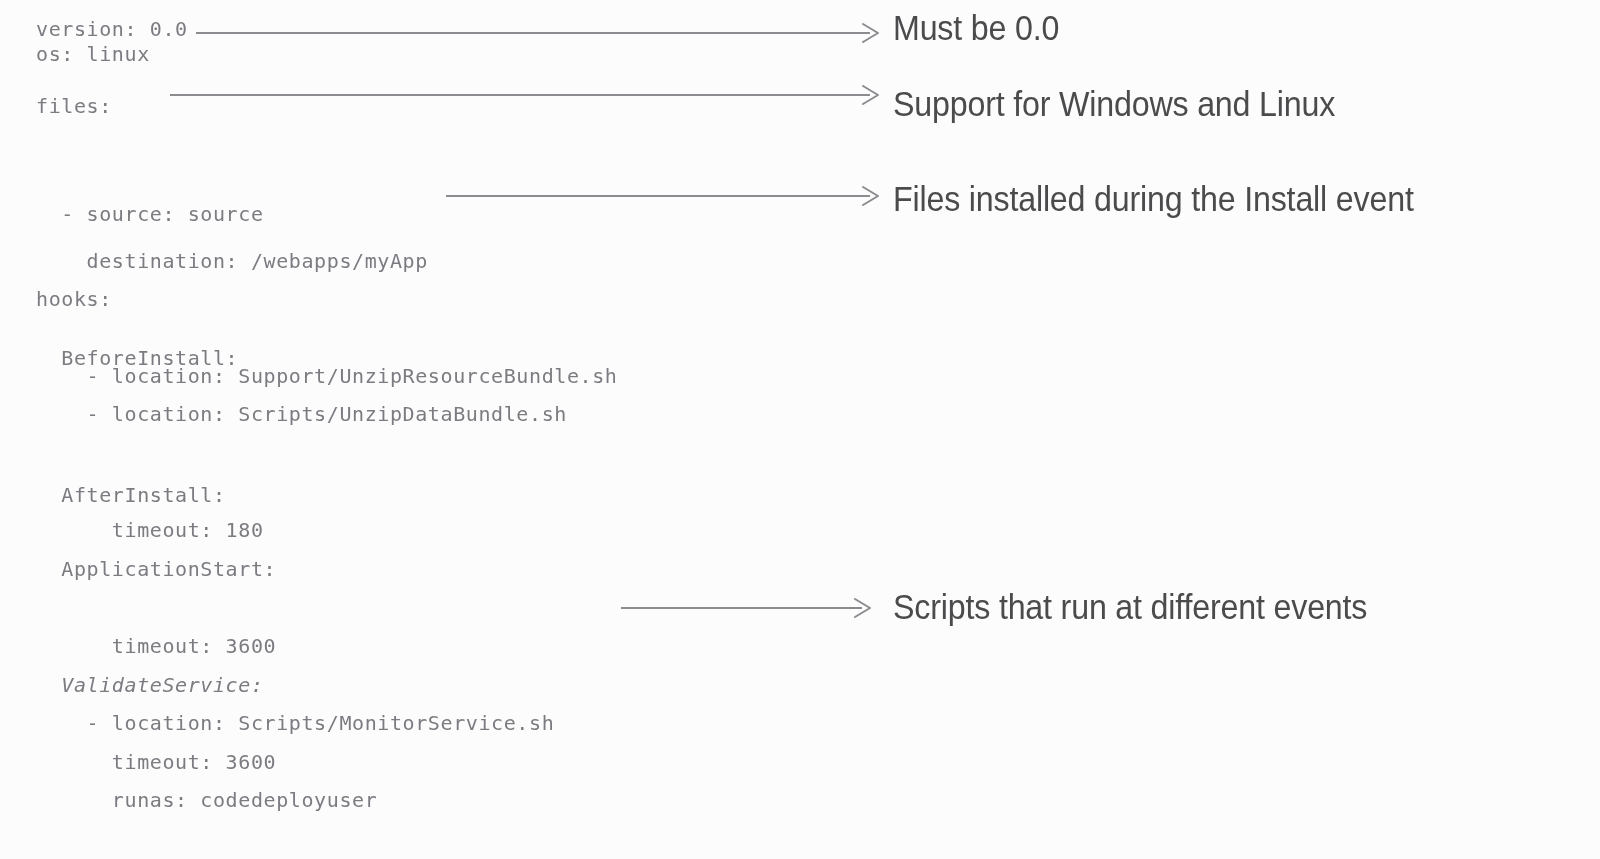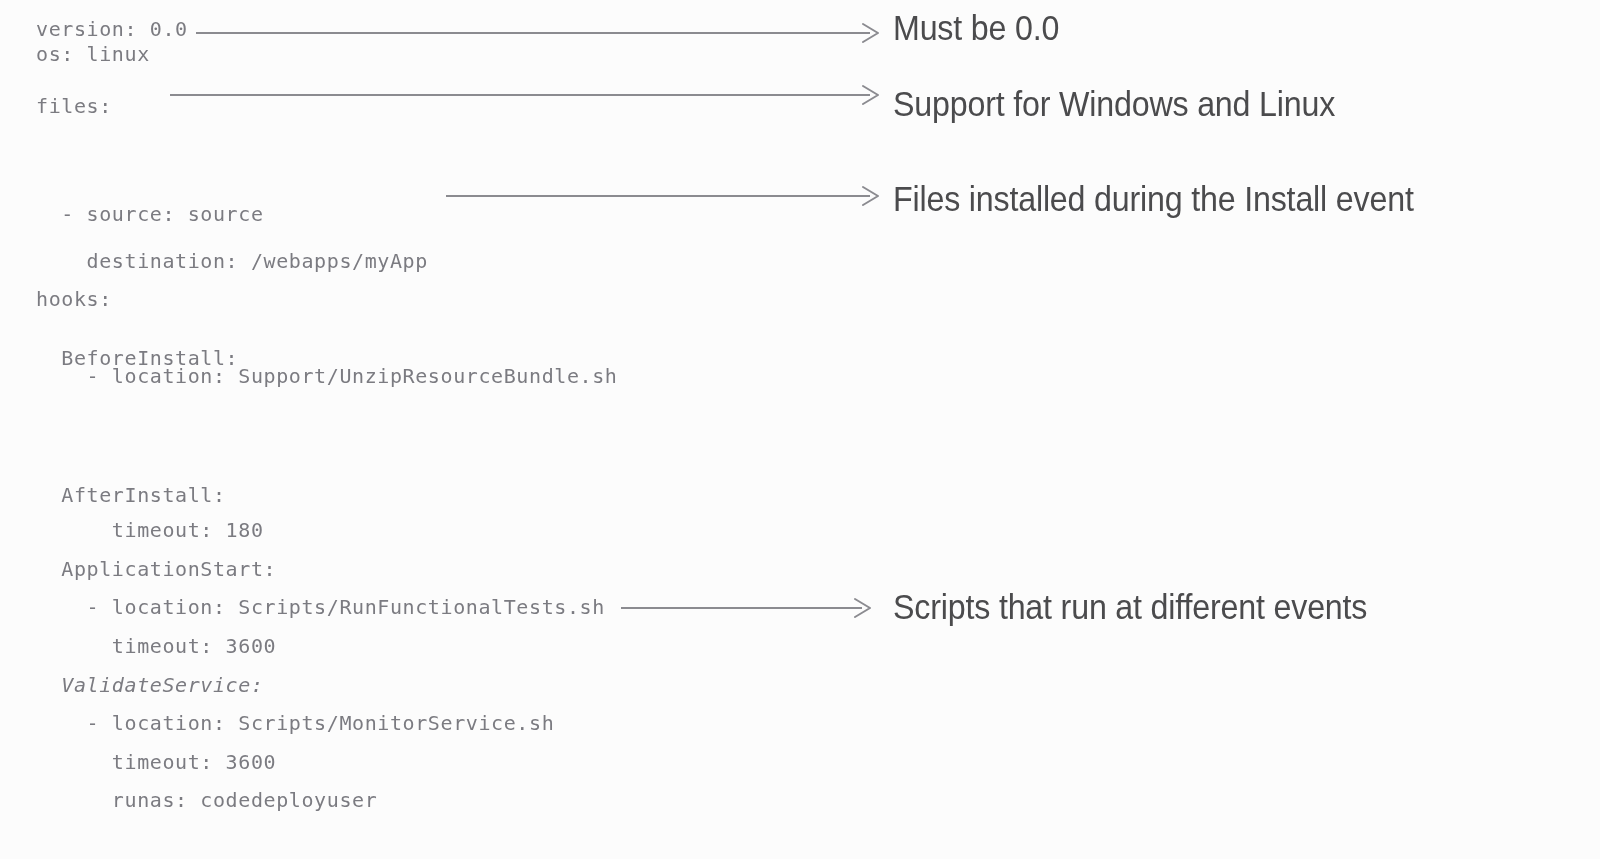--- a/index.html
+++ b/index.html
@@ -75,24 +75,24 @@
 
   <div id="code-block">
       <div class="code-line" style="top: 19px;">version: 0.0</div>
       <div class="code-line" style="top: 44px;">os: linux</div>
       <div class="code-line" style="top: 96px;">files:</div>
       <div class="code-line" style="top: 204px;">  - source: source</div>
       <div class="code-line" style="top: 251px;">    destination: /webapps/myApp</div>
       <div class="code-line" style="top: 289px;">hooks:</div>
       <div class="code-line" style="top: 348px;">  BeforeInstall:</div>
       <div class="code-line" style="top: 366px;">    - location: Support/UnzipResourceBundle.sh</div>
+      <div class="code-line" style="top: 404px;">    - location: Scripts/UnzipDataBundle.sh</div>
       <div class="code-line" style="top: 443px; margin-top: 42px;">  AfterInstall:</div>
       <div class="code-line" style="top: 520px;">      timeout: 180</div>
       <div class="code-line" style="top: 559px;">  ApplicationStart:</div>
-      <div class="code-line" style="top: 597px;">    - location: Scripts/RunFunctionalTests.sh</div>
       <div class="code-line" style="top: 636px;">      timeout: 3600</div>
       <div class="code-line" style="top: 675px; font-style: italic;">  ValidateService:</div>
       <div class="code-line" style="top: 713px; text-align: center;">    - location: Scripts/MonitorService.sh</div>
       <div class="code-line" style="top: 752px;">      timeout: 3600</div>
       <div class="code-line" style="top: 790px;">      runas: codedeployuser</div>
     </div>
 
   <svg id="arrow-layer" viewBox="0 0 1600 859" width="1600" height="859" xmlns="http://www.w3.org/2000/svg">
       <g>
         <line x1="196" y1="33" x2="870" y2="33" stroke="#8b8b90" stroke-width="2"></line>

